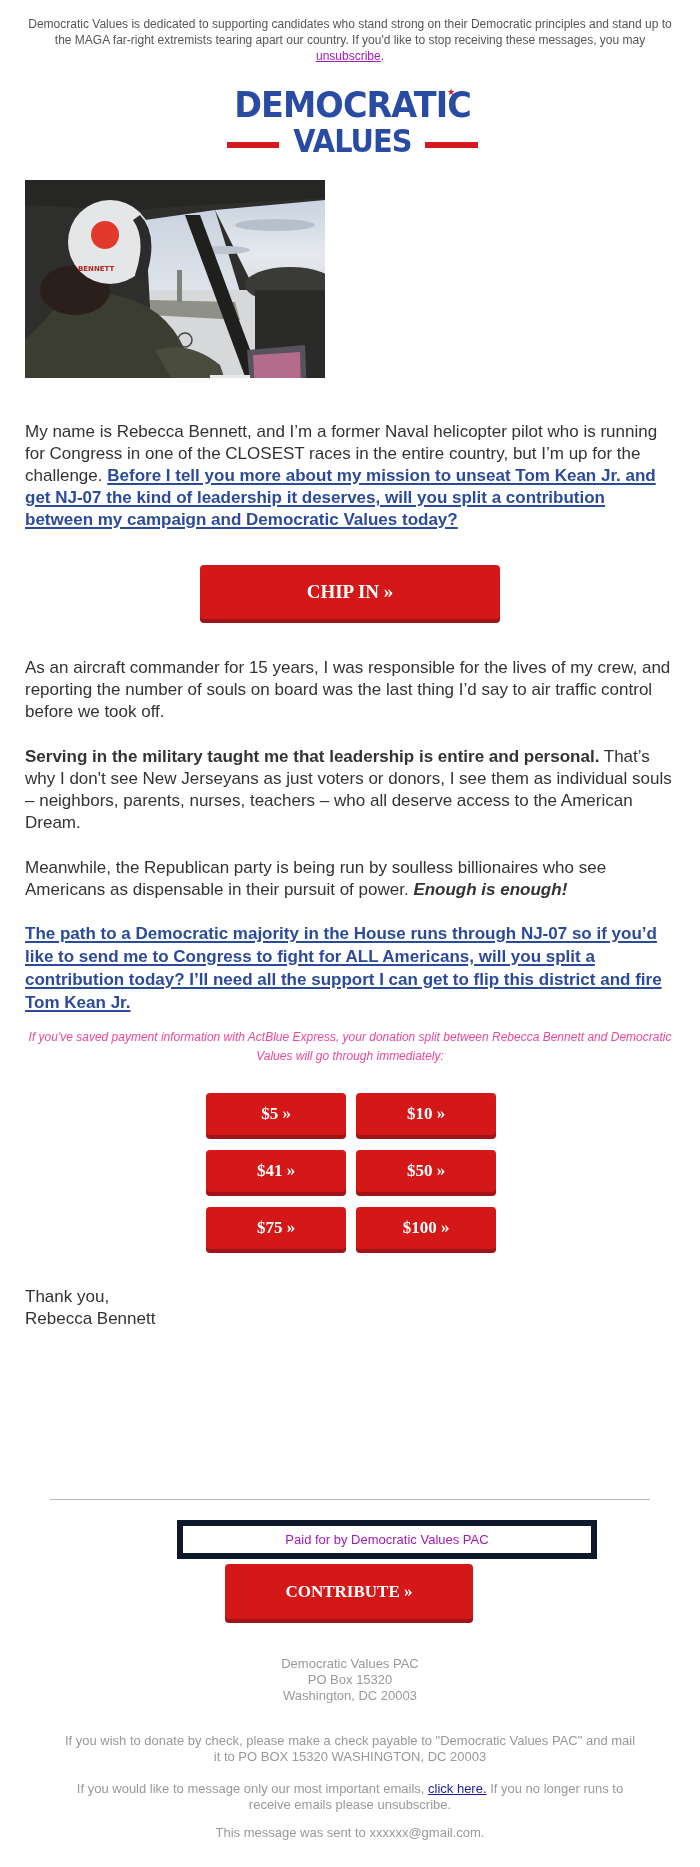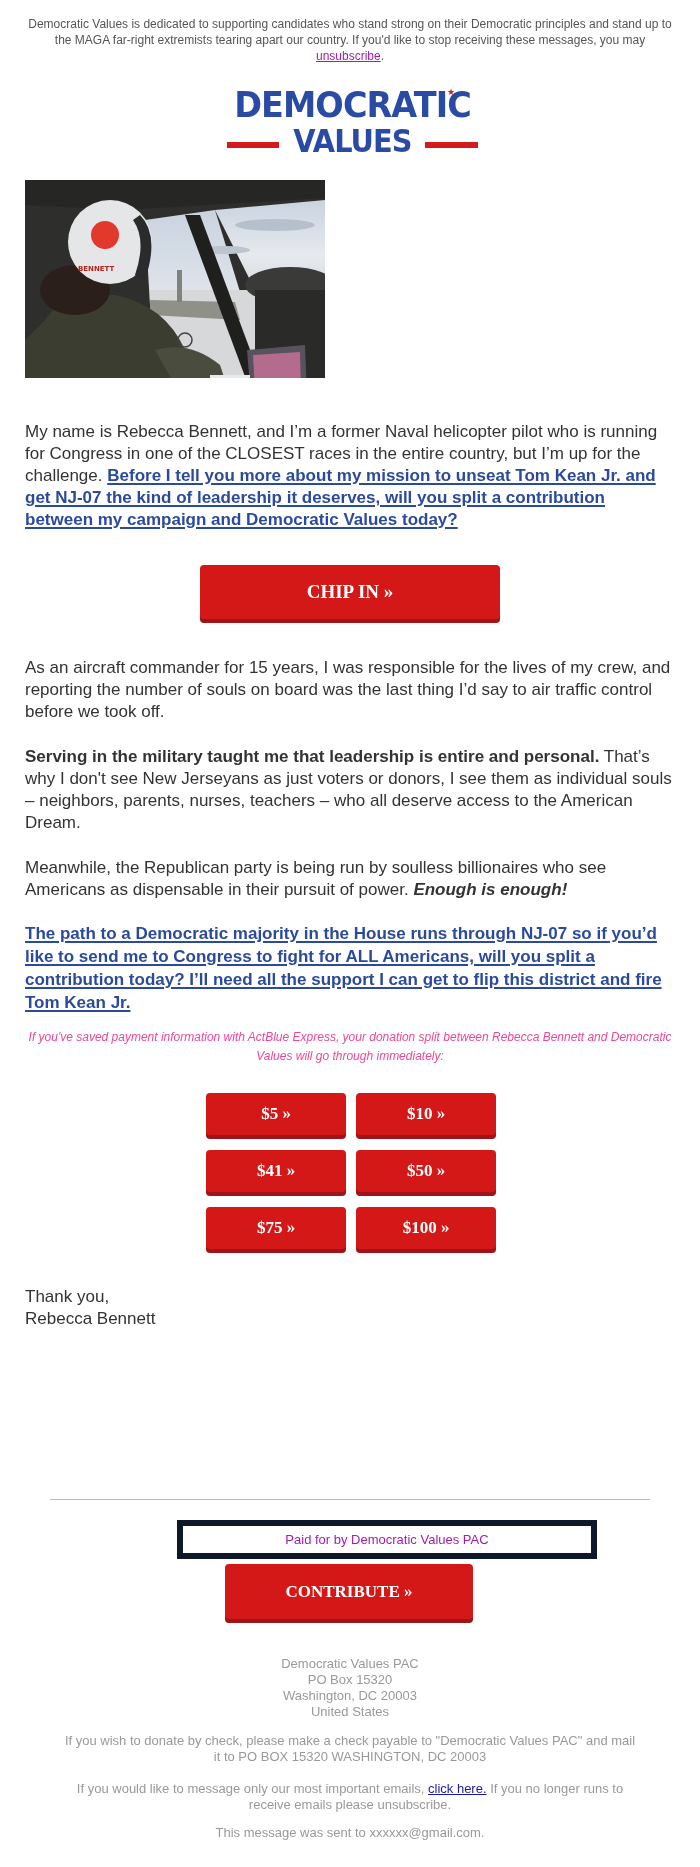--- a/index.html
+++ b/index.html
@@ -131,21 +131,20 @@
 </div>
 
 <div class="abs divider"></div>
 <div class="abs paidfor">Paid for by Democratic Values PAC</div>
 <div class="abs btn contribute-btn">CONTRIBUTE »</div>
 
 <div class="abs footer" style="top:1656px;">
   <div>Democratic Values PAC</div>
   <div>PO Box 15320</div>
   <div>Washington, DC 20003</div>
-  <div>United States</div>
 </div>
 
 <div class="abs footer" style="top:1733px;left:60px;width:580px;">If you wish to donate by check, please make a check payable to "Democratic Values PAC" and mail it to PO BOX 15320 WASHINGTON, DC 20003</div>
 
 <div class="abs footer" style="top:1781px;left:70px;width:560px;">
   <span>If you would like to message only our most important emails, </span><a href="#">click here.</a><span> If you no longer runs to receive emails please unsubscribe.</span>
 </div>
 
 <div class="abs footer" style="top:1825px;">This message was sent to xxxxxx@gmail.com.</div>
 

